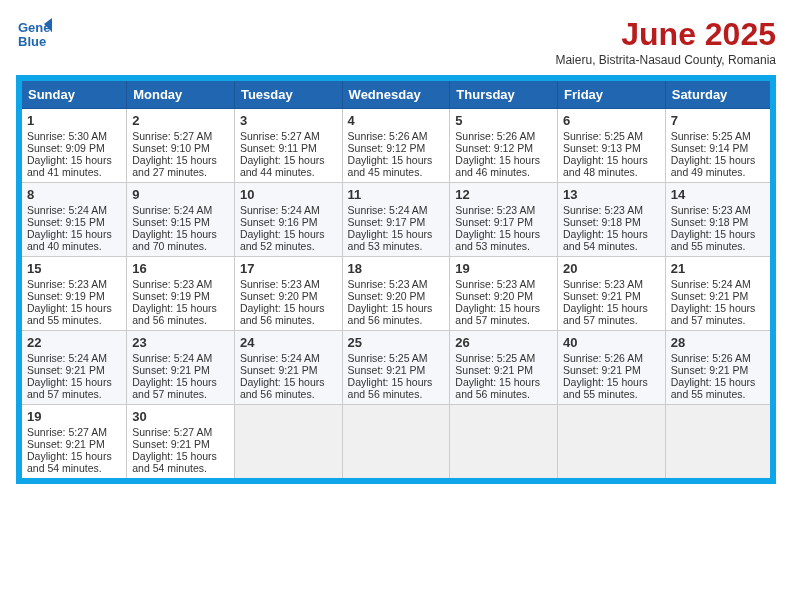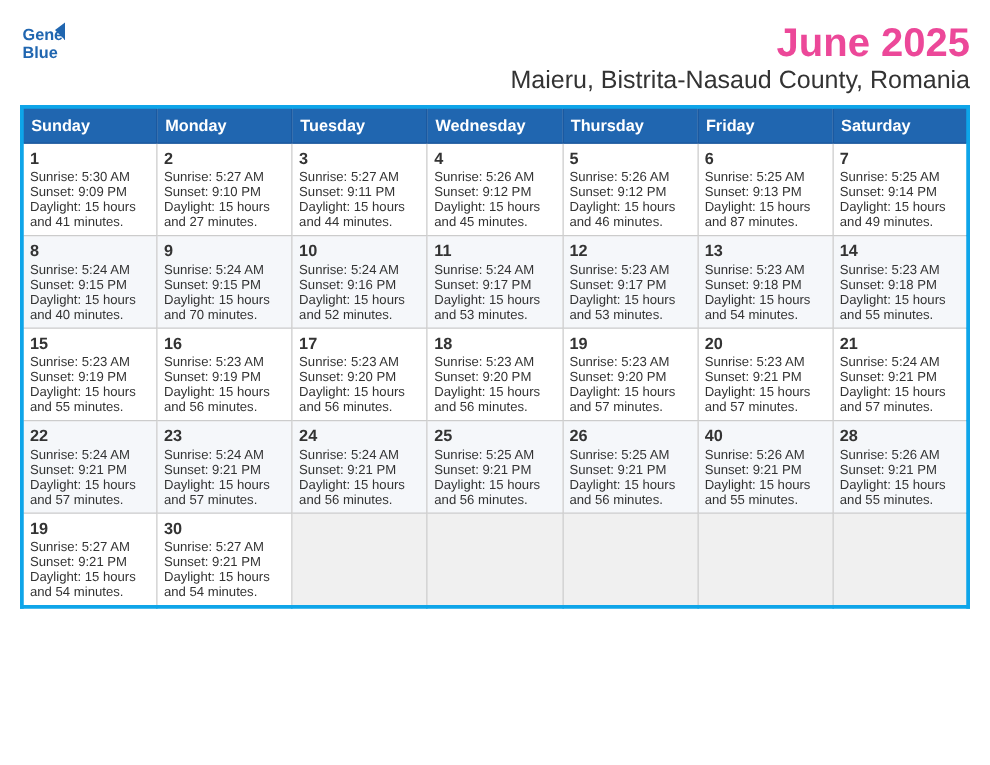--- a/index.html
+++ b/index.html
@@ -24,30 +24,30 @@
     .logo-icon {
       width: 36px;
       height: 36px;
     }
     .title-area {
       text-align: right;
     }
     .month-title {
       font-size: 32px;
       font-weight: bold;
-      color: #ec4899;
+      color: #b91c1c;
     }
     .location-title {
-      font-size: 20px;
+      font-size: 12px;
       color: #333;
     }
     .calendar-table {
       width: 100%;
       border-collapse: collapse;
-      border: 3px solid #0ea5e9;
+      border: 6px solid #0ea5e9;
     }
     .calendar-table th {
       background: #2066b0;
       color: #fff;
       text-align: left;
       padding: 6px 6px;
       font-size: 13px;
       font-weight: bold;
       border: 1px solid #1a559a;
     }
@@ -139,21 +139,21 @@
           <div>Sunrise: 5:26 AM</div>
           <div>Sunset: 9:12 PM</div>
           <div>Daylight: 15 hours</div>
           <div>and 46 minutes.</div>
         </td>
         <td>
           <span class="day-num">6</span>
           <div>Sunrise: 5:25 AM</div>
           <div>Sunset: 9:13 PM</div>
           <div>Daylight: 15 hours</div>
-          <div>and 87 minutes.</div>
+          <div>and 48 minutes.</div>
         </td>
         <td>
           <span class="day-num">7</span>
           <div>Sunrise: 5:25 AM</div>
           <div>Sunset: 9:14 PM</div>
           <div>Daylight: 15 hours</div>
           <div>and 49 minutes.</div>
         </td>
       </tr>
       <tr>

